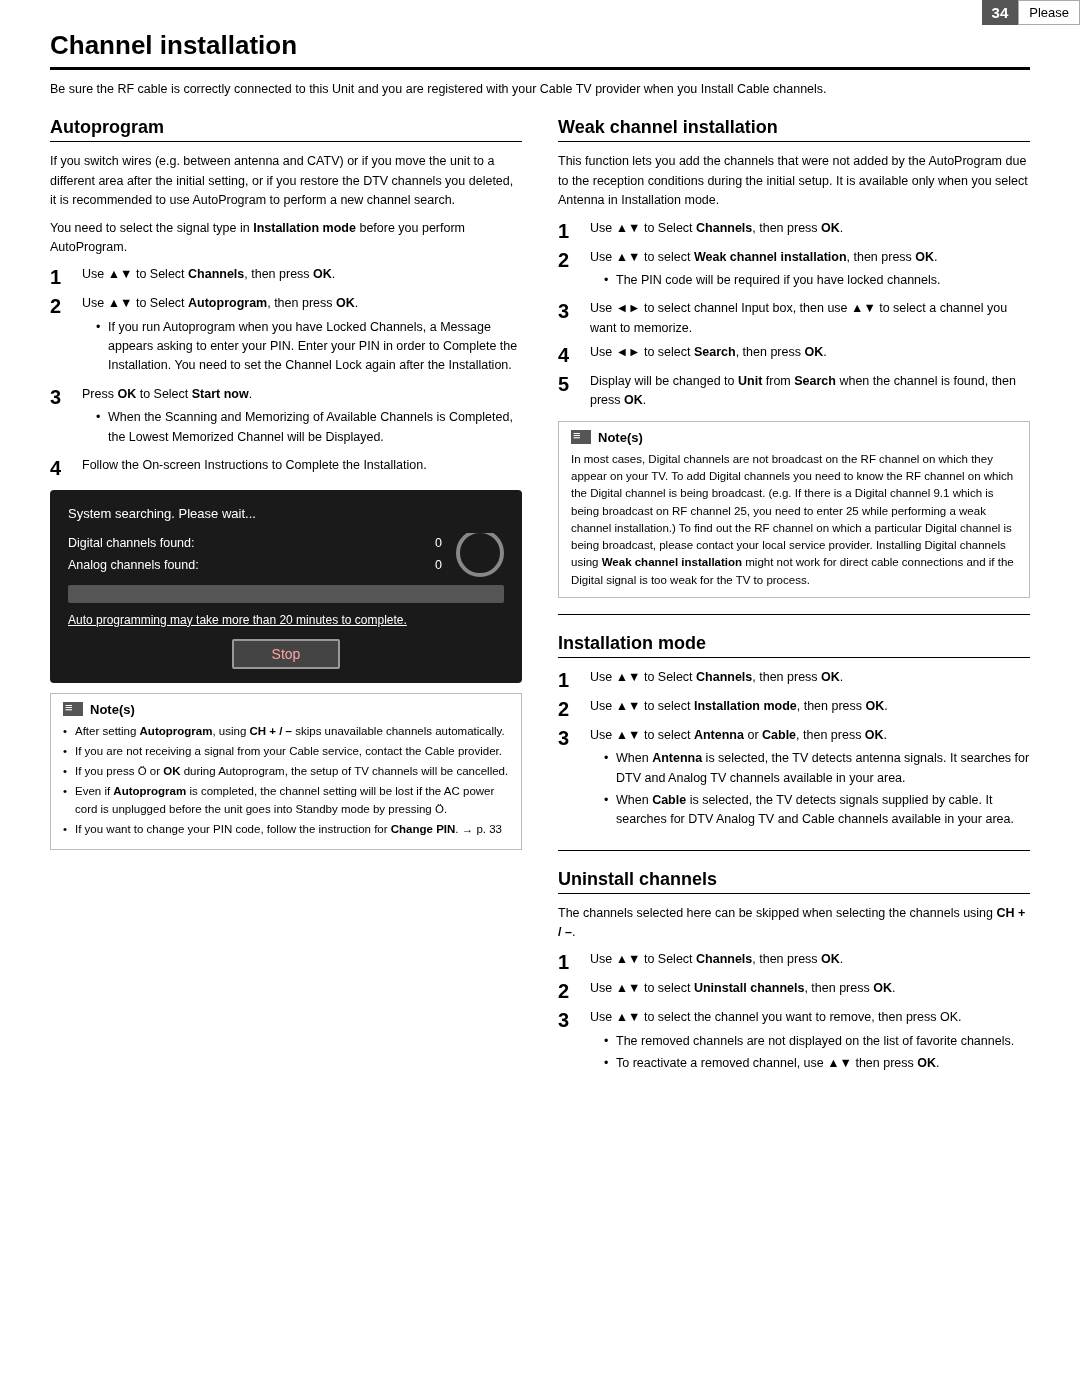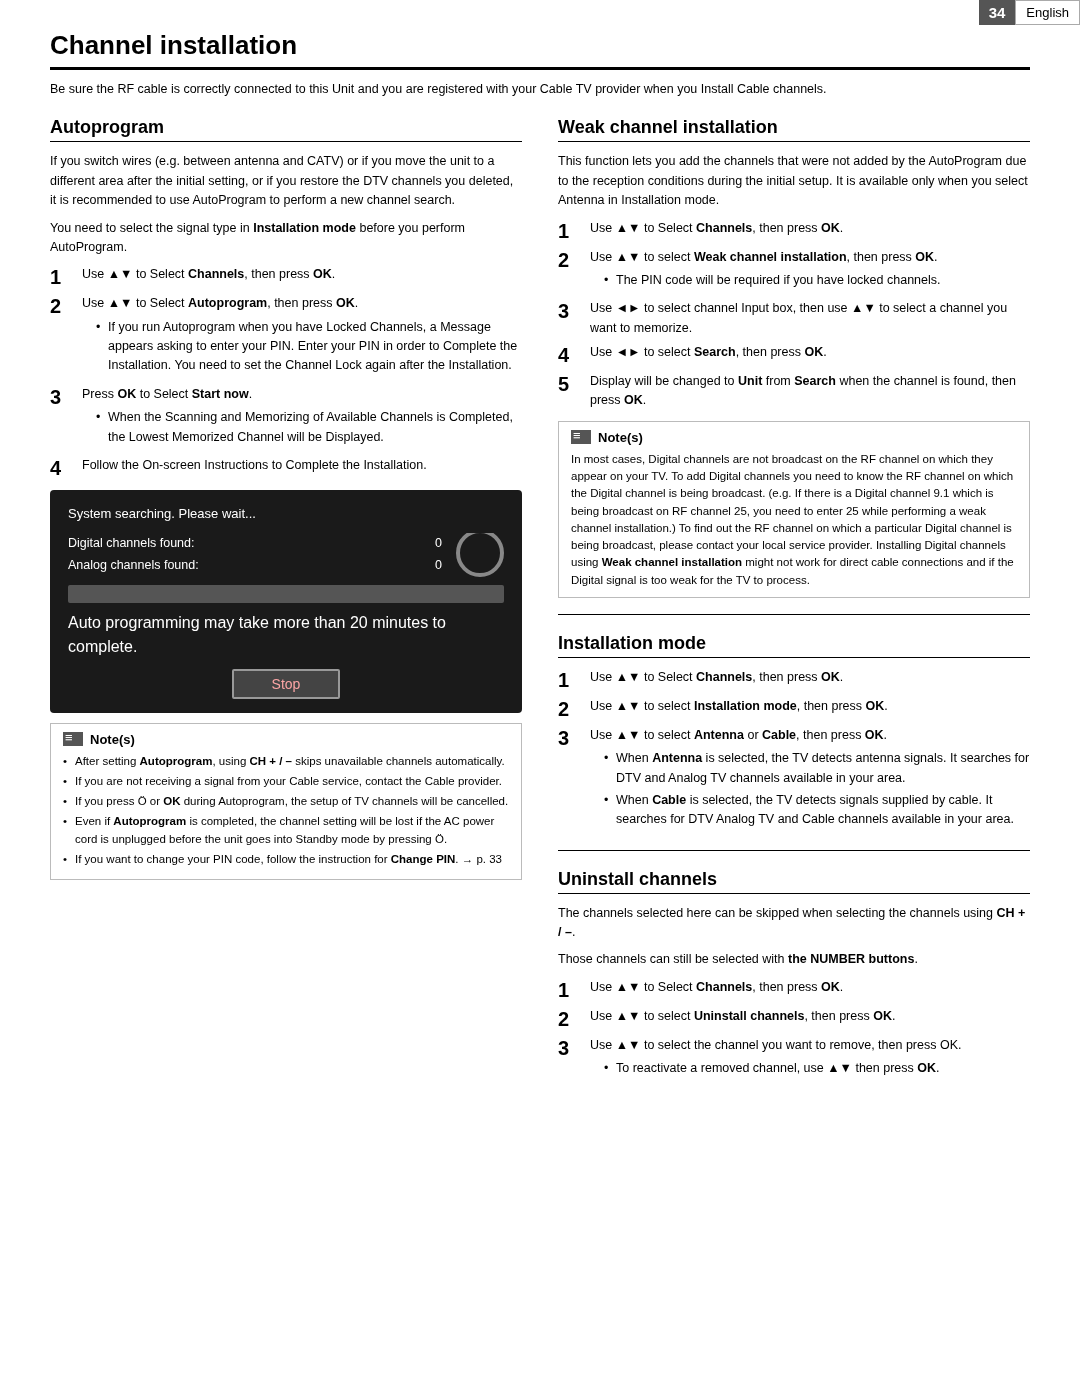--- a/index.html
+++ b/index.html
@@ -144,23 +144,24 @@
       height: 18px;
       border-radius: 2px;
       overflow: hidden;
     }
     .screen-box .progress-bar-inner {
       height: 100%;
       background: #888;
       width: 0%;
     }
     .screen-box .screen-sub {
-      font-size: 16px;
+      font-size: 12px;
       margin: 8px 0 10px 0;
       line-height: 1.5;
+      text-decoration: underline;
     }
     .screen-box .stop-btn-row {
       display: flex;
       justify-content: center;
       margin-top: 6px;
     }
     .stop-btn {
       background: #444;
       color: #fca5a5;
       border: 2px solid #999;
@@ -223,21 +224,21 @@
       margin: 16px 0 10px 0;
     }
   </style>
 </head>
 <body>
 
 <div class="page">
 
   <div class="page-number-bar">
     <div class="page-number">34</div>
-    <div class="page-lang">English</div>
+    <div class="page-lang">Please</div>
   </div>
 
   <div class="page-title">Channel installation</div>
   <div class="page-intro">Be sure the RF cable is correctly connected to this Unit and you are registered with your Cable TV provider when you Install Cable channels.</div>
 
   <div class="two-col">
 
     <div class="col-left">
       <div class="section-title no-margin-top">Autoprogram</div>
       <div class="section-text">If you switch wires (e.g. between antenna and CATV) or if you move the unit to a different area after the initial setting, or if you restore the DTV channels you deleted, it is recommended to use AutoProgram to perform a new channel search.</div>
@@ -374,35 +375,35 @@
               <li>When <b>Cable</b> is selected, the TV detects signals supplied by cable. It searches for DTV Analog TV and Cable channels available in your area.</li>
             </ul>
           </span>
         </li>
       </ol>
 
       <hr class="section-divider">
 
       <div class="section-title">Uninstall channels</div>
       <div class="section-text">The channels selected here can be skipped when selecting the channels using <b>CH + / –</b>.</div>
-      <div class="section-text">Those channels can still be selected with <b>the NUMBER buttons</b>.</div>
 
       <ol class="steps-list">
         <li>
           <span class="step-num">1</span>
           <span class="step-content">Use ▲▼ to Select <b>Channels</b>, then press <b>OK</b>.</span>
         </li>
         <li>
           <span class="step-num">2</span>
           <span class="step-content">Use ▲▼ to select <b>Uninstall channels</b>, then press <b>OK</b>.</span>
         </li>
         <li>
           <span class="step-num">3</span>
           <span class="step-content">Use ▲▼ to select the channel you want to remove, then press OK.
             <ul class="sub-bullets">
+              <li>The removed channels are not displayed on the list of favorite channels.</li>
               <li>To reactivate a removed channel, use ▲▼ then press <b>OK</b>.</li>
             </ul>
           </span>
         </li>
       </ol>
 
     </div>
   </div>
 </div>
 

